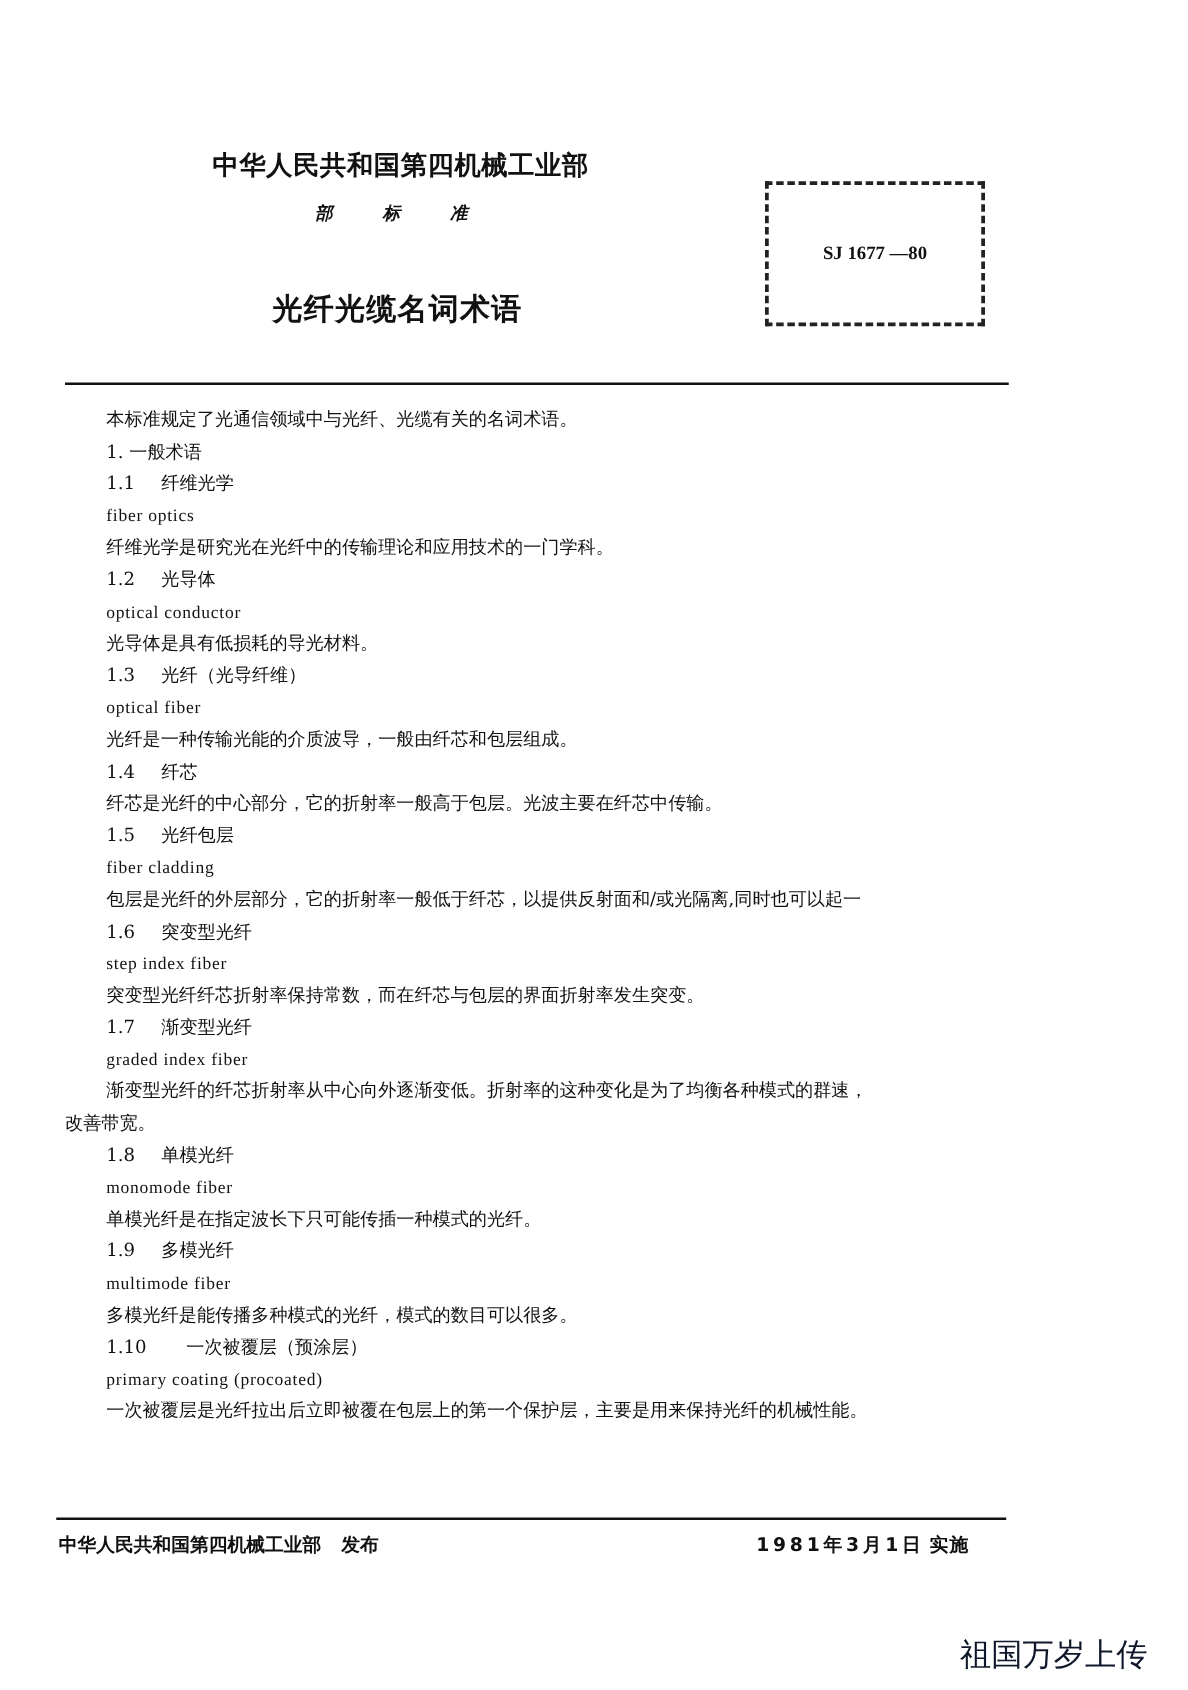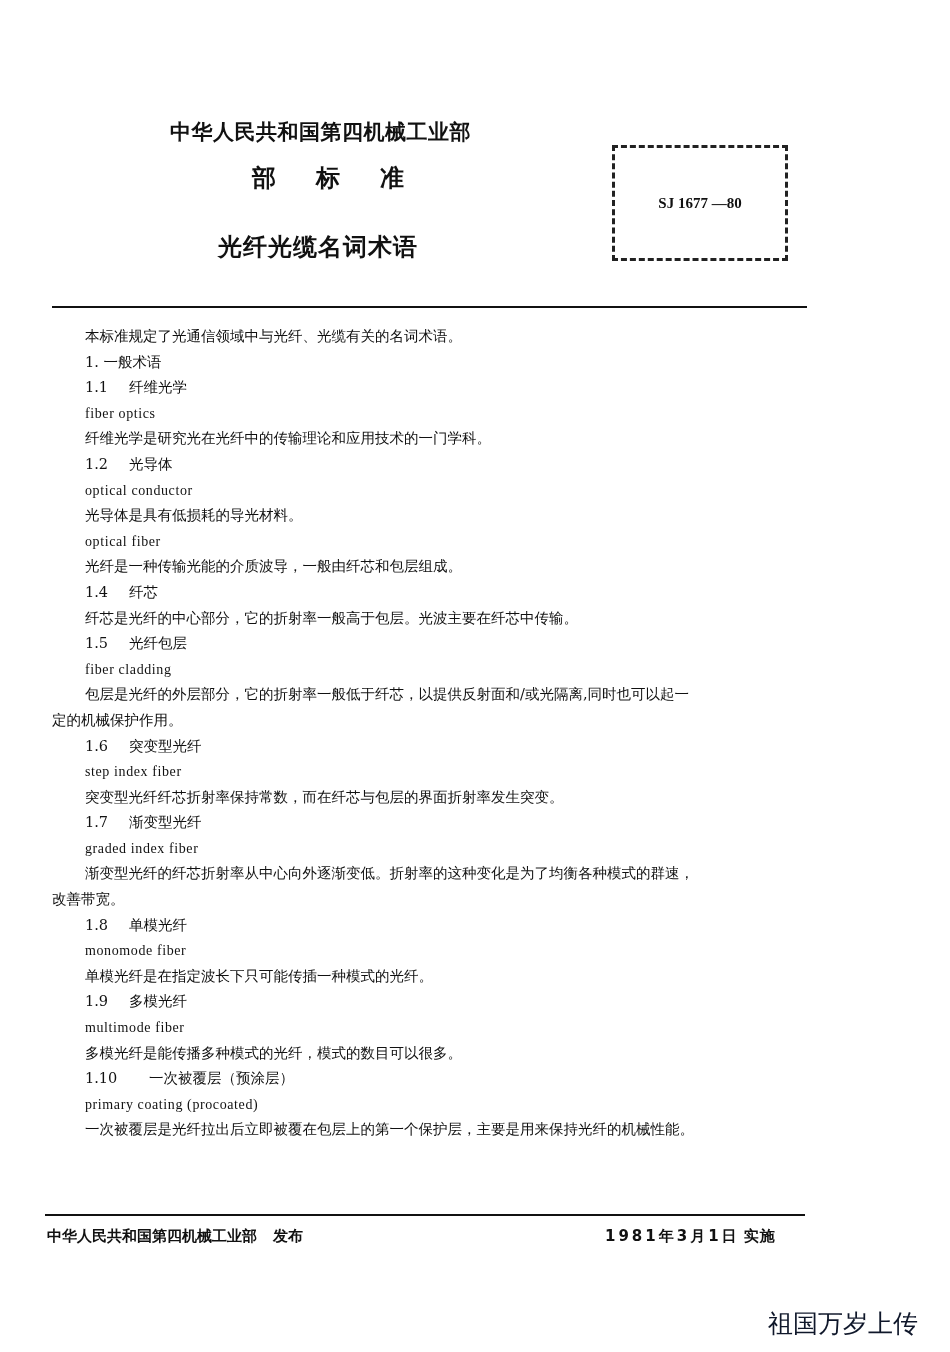--- a/index.html
+++ b/index.html
@@ -23,22 +23,23 @@
     font-family: "DejaVu Sans", "Liberation Sans", sans-serif;
     font-weight: bold;
     font-size: 21px;
     letter-spacing: 0.5px;
     white-space: nowrap;
   }
   .hdr-std {
     left: 252px; top: 162px;
     font-family: "DejaVu Sans", "Liberation Sans", sans-serif;
     font-weight: bold;
-    font-size: 24px;
+    font-size: 14px;
     white-space: nowrap;
+    font-style: italic;
   }
   .hdr-std span { display: inline-block; margin-right: 40px; }
   .hdr-title {
     left: 218px; top: 231px;
     font-family: "DejaVu Sans", "Liberation Sans", sans-serif;
     font-weight: bold;
     font-size: 24px;
     letter-spacing: 1px;
     white-space: nowrap;
   }
@@ -136,30 +137,30 @@
   </div>
 
   <div class="line"><span class="num">1.1</span><span>纤维光学</span></div>
   <div class="line en">fiber optics</div>
   <div class="line">纤维光学是研究光在光纤中的传输理论和应用技术的一门学科。</div>
 
   <div class="line"><span class="num">1.2</span><span>光导体</span></div>
   <div class="line en">optical conductor</div>
   <div class="line">光导体是具有低损耗的导光材料。</div>
 
+  <div class="line"><span class="num">1.3</span><span>光纤（光导纤维）</span></div>
   <div class="line en">optical fiber</div>
   <div class="line">光纤是一种传输光能的介质波导，一般由纤芯和包层组成。</div>
 
   <div class="line"><span class="num">1.4</span><span>纤芯</span></div>
   <div class="line">纤芯是光纤的中心部分，它的折射率一般高于包层。光波主要在纤芯中传输。</div>
 
   <div class="line"><span class="num">1.5</span><span>光纤包层</span></div>
   <div class="line en">fiber cladding</div>
   <div class="line">包层是光纤的外层部分，它的折射率一般低于纤芯，以提供反射面和/或光隔离,同时也可以起一</div>
-  <div class="line cont">定的机械保护作用。</div>
 
   <div class="line"><span class="num">1.6</span><span>突变型光纤</span></div>
   <div class="line en">step index fiber</div>
   <div class="line">突变型光纤纤芯折射率保持常数，而在纤芯与包层的界面折射率发生突变。</div>
 
   <div class="line"><span class="num">1.7</span><span>渐变型光纤</span></div>
   <div class="line en">graded index fiber</div>
   <div class="line">渐变型光纤的纤芯折射率从中心向外逐渐变低。折射率的这种变化是为了均衡各种模式的群速，</div>
   <div class="line cont">改善带宽。</div>
 

